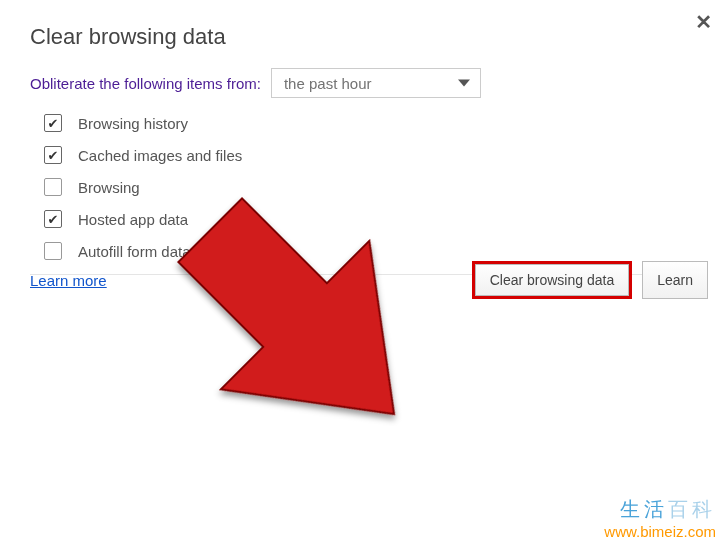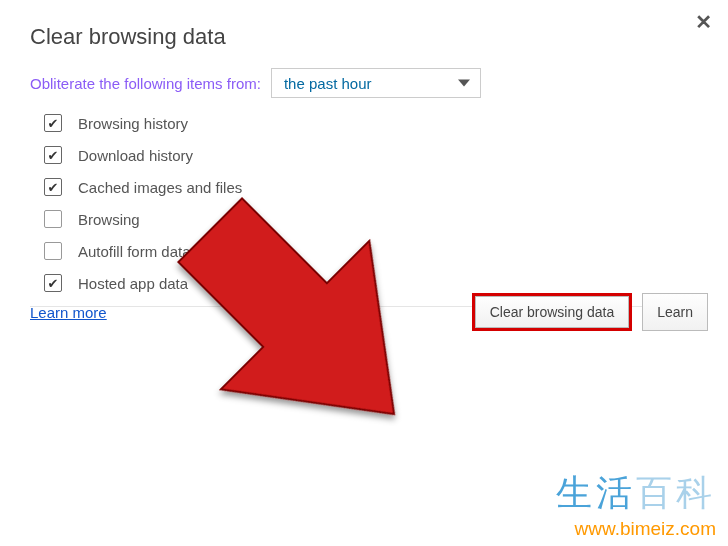--- a/index.html
+++ b/index.html
@@ -37,33 +37,33 @@
       font-weight: 400;
       color: #444;
       margin-bottom: 18px;
     }
     .obliterate-row {
       display: flex;
       align-items: center;
       margin-bottom: 16px;
     }
     .obliterate-label {
-      color: #8b5cf6;
+      color: #4c1d95;
       margin-right: 10px;
     }
     .select-wrap {
       position: relative;
       display: inline-flex;
       align-items: center;
       border: 1px solid #ccc;
       background: #fff;
       height: 30px;
       padding: 0 36px 0 12px;
       min-width: 210px;
-      color: #0369a1;
+      color: #737373;
     }
     .select-wrap .caret {
       position: absolute;
       right: 10px;
       top: 50%;
       transform: translateY(-50%);
       width: 0;
       height: 0;
       border-left: 6px solid transparent;
       border-right: 6px solid transparent;
@@ -152,31 +152,31 @@
     
     .watermark {
       position: absolute;
       right: 12px;
       bottom: 6px;
       text-align: right;
       font-family: "SimSun", serif;
       pointer-events: none;
     }
     .watermark .cn {
-      font-size: 36px;
+      font-size: 20px;
       color: #4aa3d9;
       letter-spacing: 4px;
       text-shadow: 0 0 2px #fff;
       margin-left: 20px;
     }
     .watermark .cn .light {
       color: #a9d1ea;
     }
     .watermark .url {
-      font-size: 19px;
+      font-size: 15px;
       color: #ff9900;
       font-family: Arial, sans-serif;
     }
   </style>
 </head>
 <body>
 
 <div class="dialog">
 
   <button class="close-btn">✕</button>
@@ -191,37 +191,33 @@
     </div>
   </div>
 
   <ul class="checklist">
     <li>
       <span class="checkbox checked"></span>
       <span class="check-label">Browsing history</span>
     </li>
     <li>
       <span class="checkbox checked"></span>
-      <span class="check-label">Download history</span>
-    </li>
-    <li>
-      <span class="checkbox checked"></span>
       <span class="check-label">Cached images and files</span>
     </li>
     <li>
       <span class="checkbox"></span>
       <span class="check-label">Browsing</span>
     </li>
     <li>
+      <span class="checkbox checked"></span>
+      <span class="check-label">Hosted app data</span>
+    </li>
+    <li>
       <span class="checkbox"></span>
       <span class="check-label">Autofill form data</span>
-    </li>
-    <li>
-      <span class="checkbox checked"></span>
-      <span class="check-label">Hosted app data</span>
     </li>
   </ul>
 
   <hr class="sep">
 
   <div class="footer">
     <a class="learn-more">Learn more</a>
     <div class="footer-buttons">
       <span class="btn-primary-wrap">
         <button class="btn">Clear browsing data</button>

